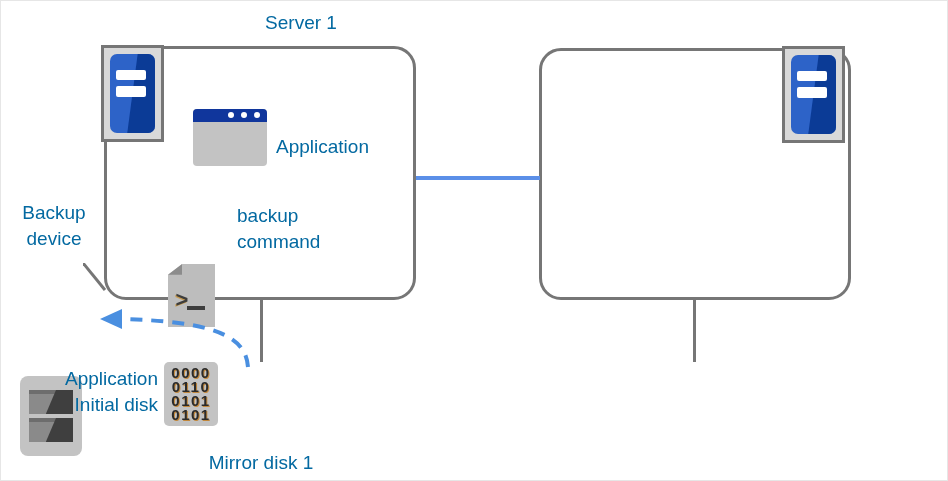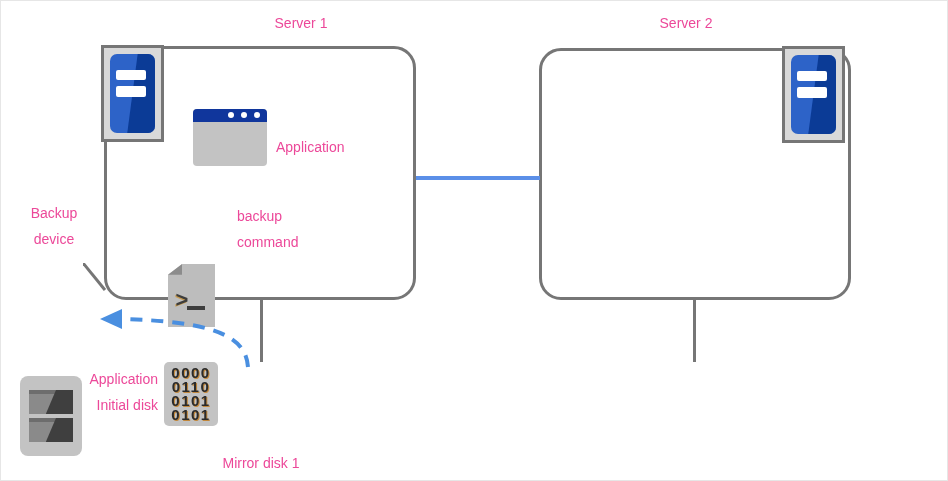--- a/index.html
+++ b/index.html
@@ -16,22 +16,22 @@
     height: 481px;
     background: #ffffff;
     border: 1px solid #e6e6e6;
     box-sizing: border-box;
     overflow: hidden;
   }
   .abs { position: absolute; }
 
   
   .label {
-    color: #ec4899;
-    font-size: 14px;
+    color: #0369a1;
+    font-size: 19px;
     line-height: 24px;
     white-space: pre;
     letter-spacing: 0px;
   }
   .label-center { text-align: center; }
   .label-right  { text-align: right; }
 
   
   .server-box {
     border: 3px solid #767676;
@@ -185,21 +185,20 @@
   .gray-line { background: #767676; }
   .blue-line { background: #5b8fe8; }
 </style>
 </head>
 <body>
 
 <div id="canvas">
 
   <div class="abs label label-center" style="left:190px; top:10px; width:220px;">Server 1</div>
 
-  <div class="abs label label-center" style="left:585px; top:10px; width:200px;">Server 2</div>
 
   <div class="abs server-box" style="left:103px; top:45px; width:312px; height:254px;"></div>
 
   <div class="abs" style="left:82px; top:262px; width:24px; height:30px;">
     <svg width="24" height="30" viewBox="0 0 24 30">
       <path d="M 0 0 L 22 27" stroke="#767676" stroke-width="3" fill="none"></path>
     </svg>
   </div>
 
   <div class="abs server-icon" style="left:100px; top:44px; width:63px; height:97px;">

